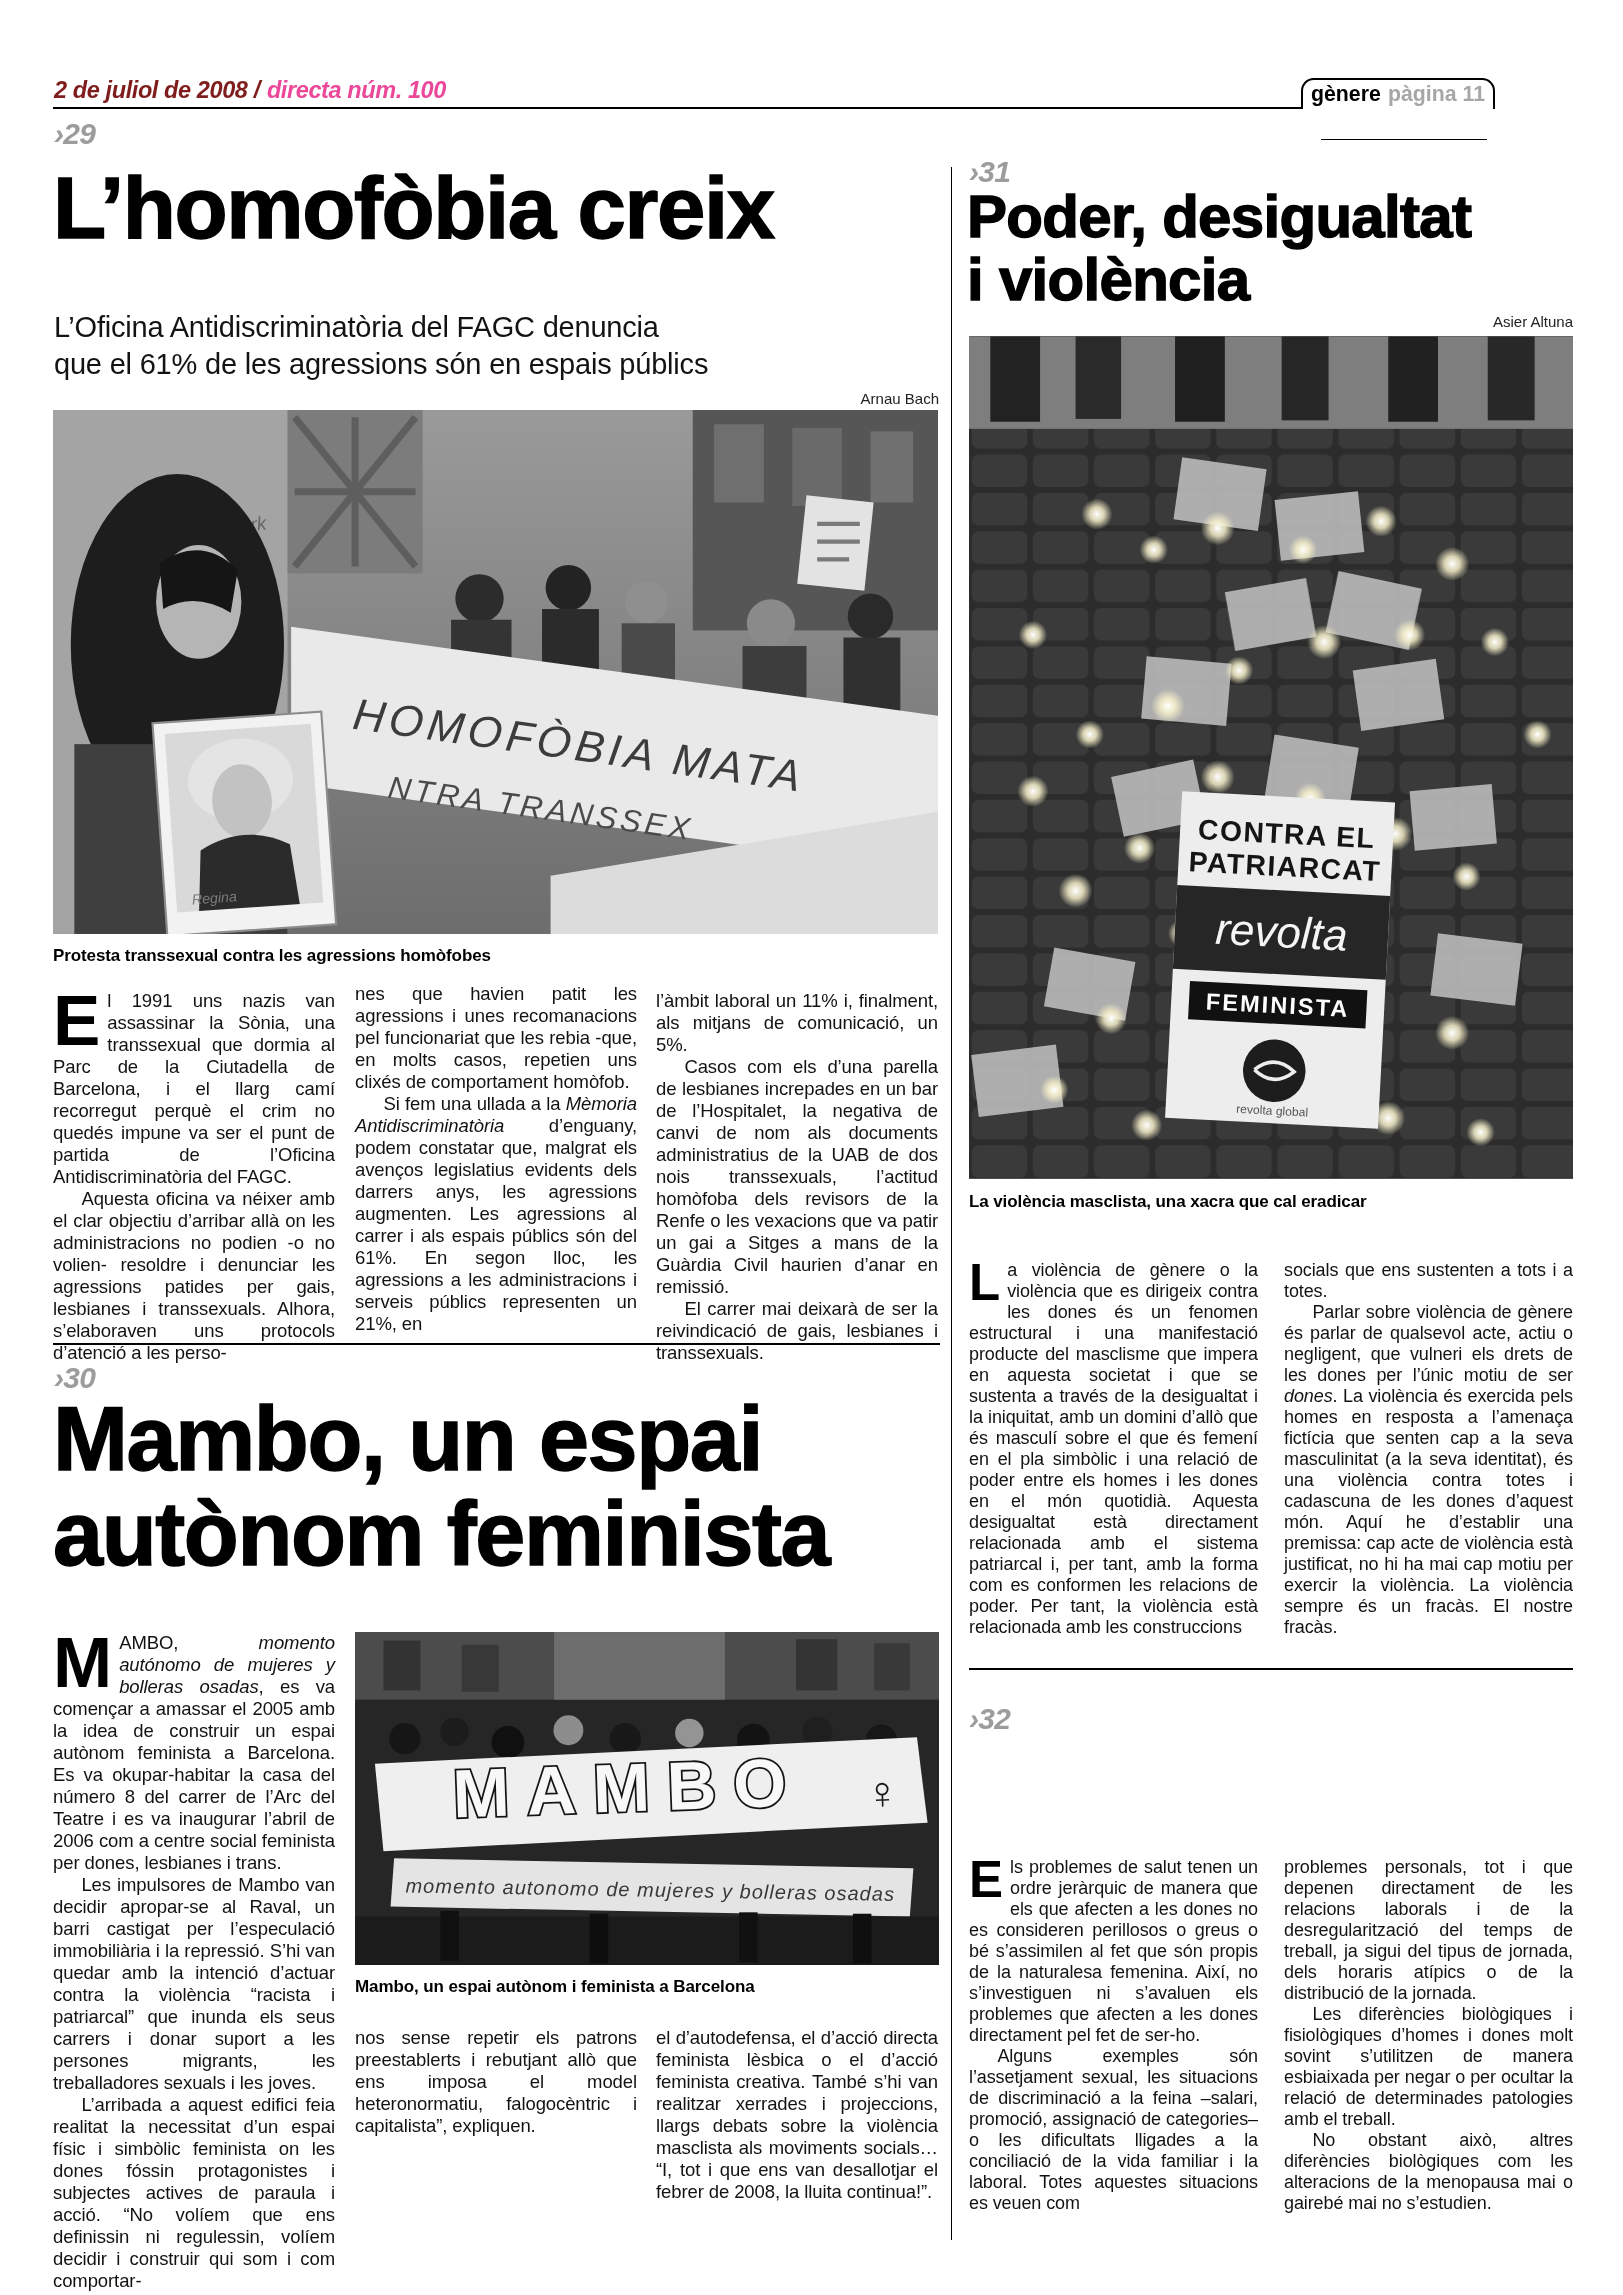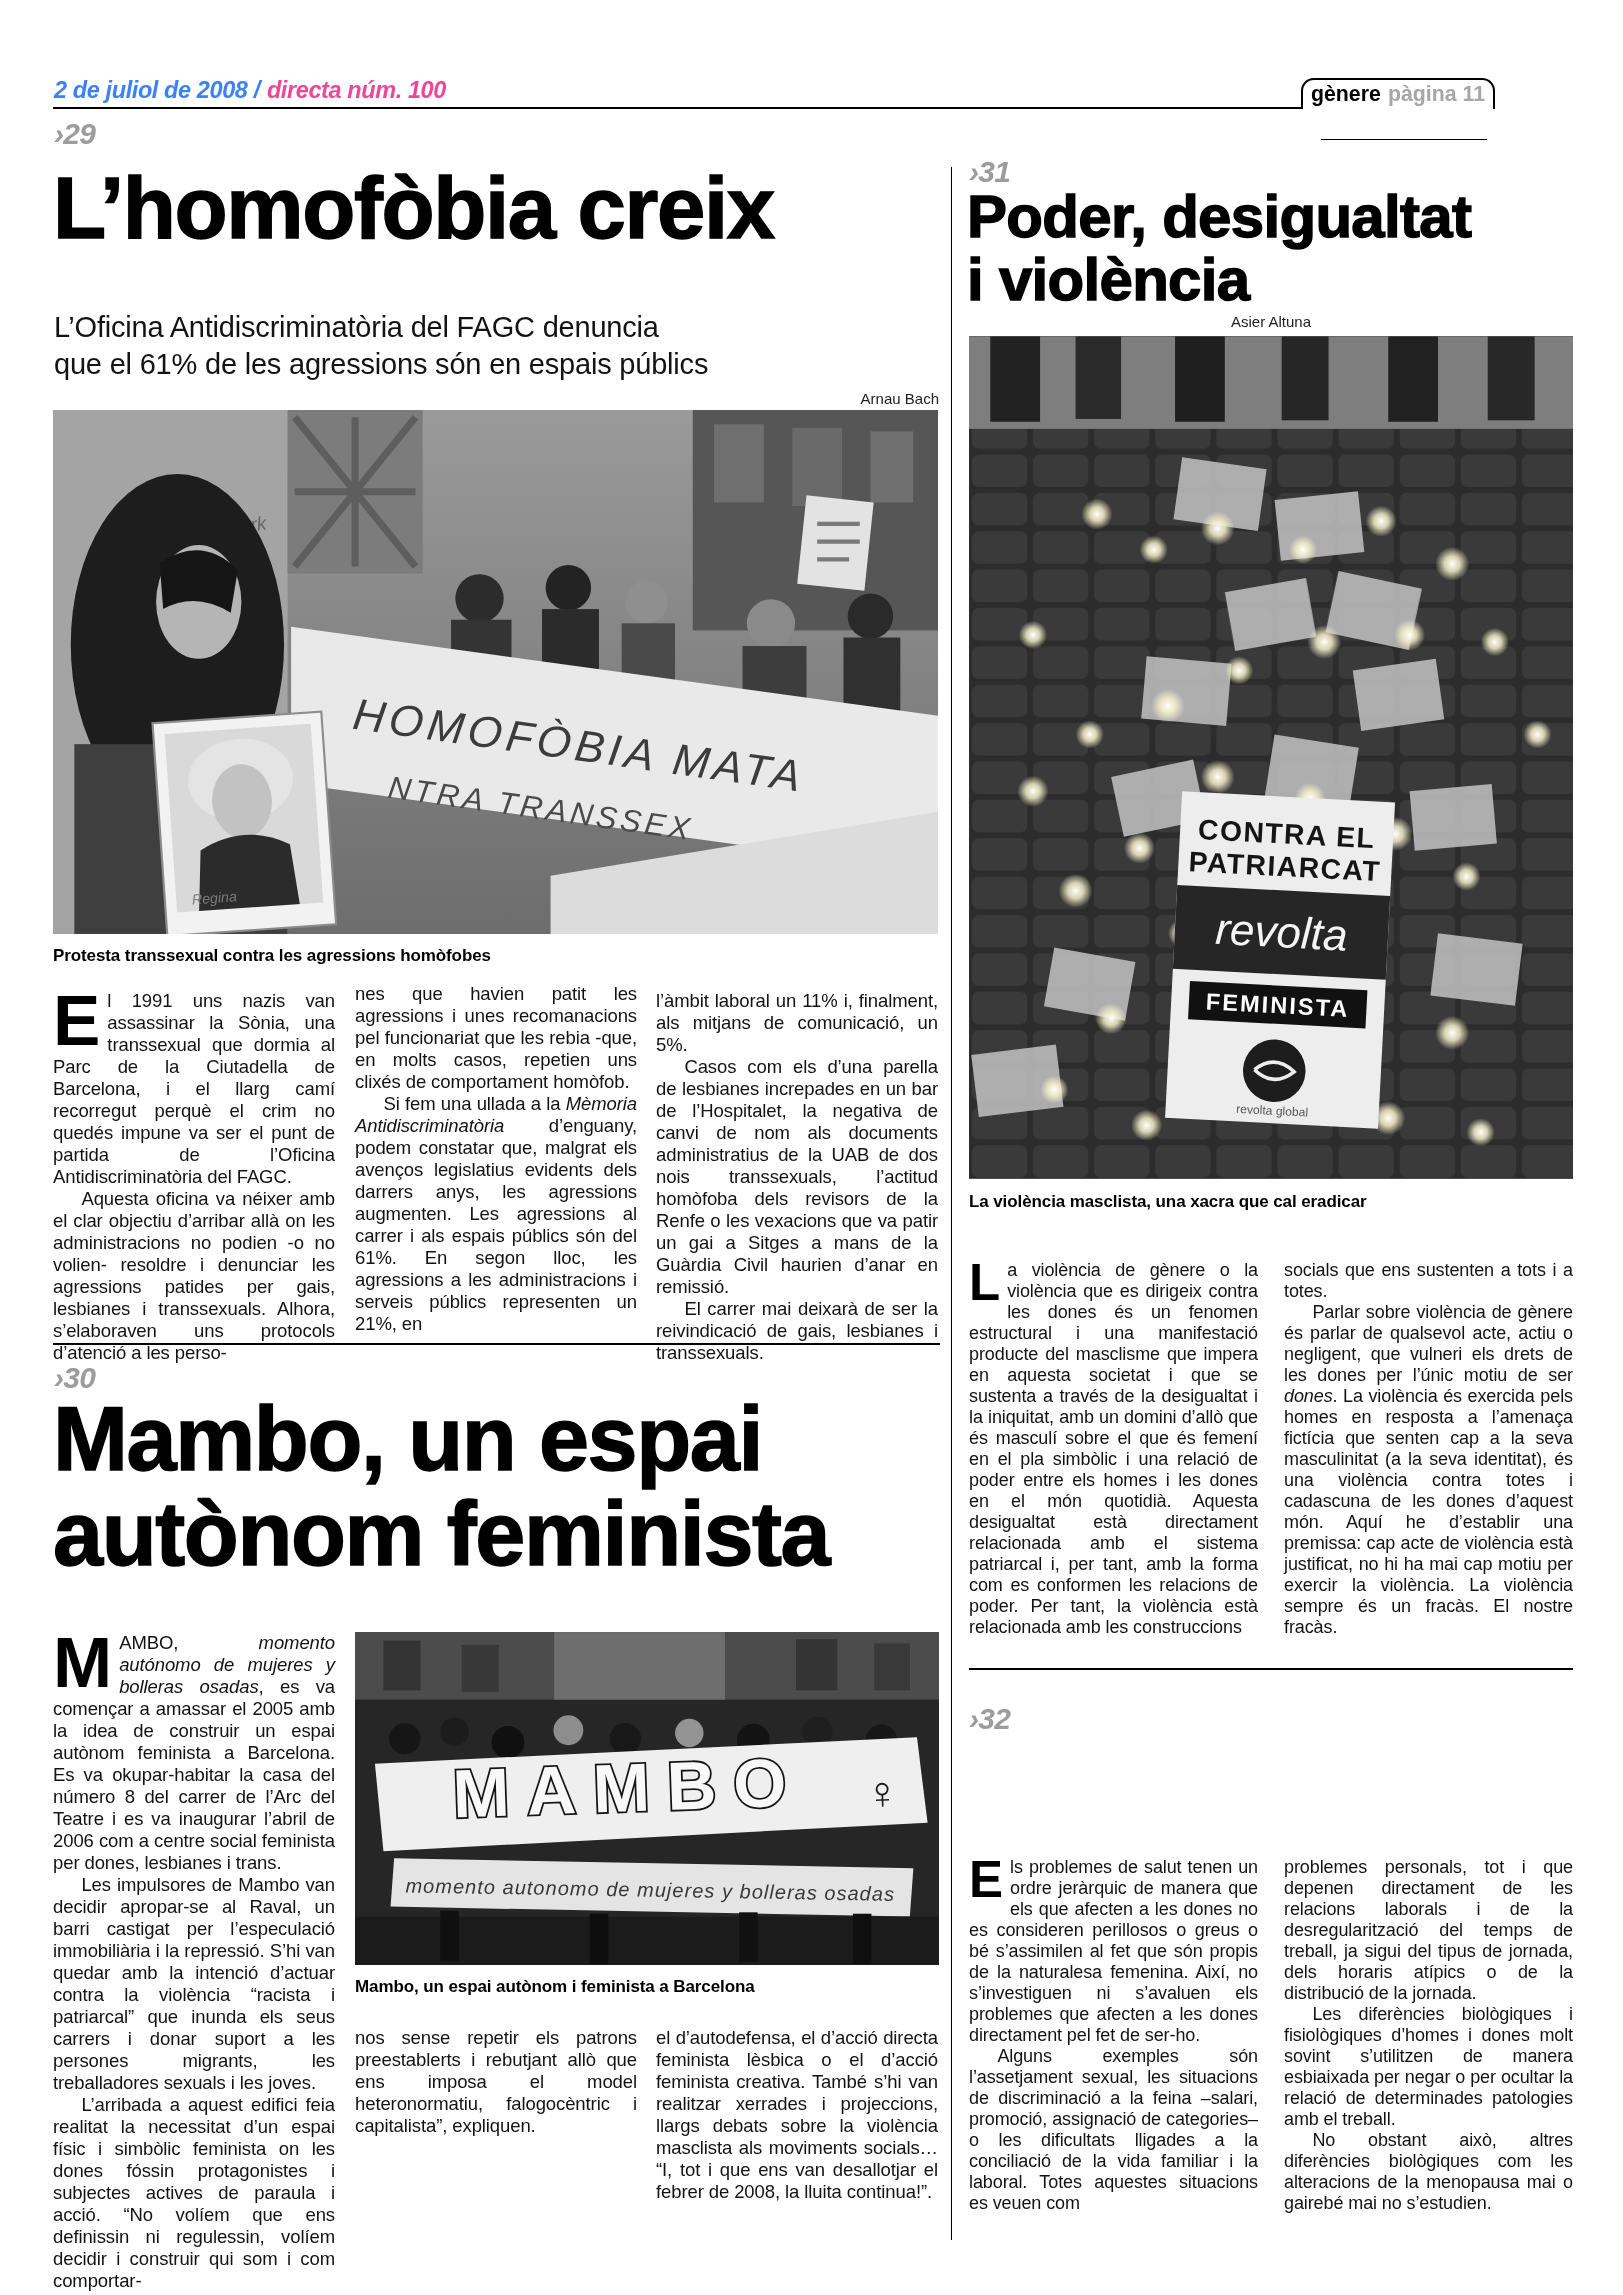--- a/index.html
+++ b/index.html
@@ -2,21 +2,21 @@
 <html style="font-size:11.4px"><head>
 <meta charset="utf-8">
 <style>
   html,body{margin:0;padding:0;background:#e9e9e9;}
   *{box-sizing:border-box;}
   .page{position:relative;width:1623px;height:2295px;background:#ffffff;
         font-family:"Liberation Sans",sans-serif;color:#111;overflow:hidden;}
   .abs{position:absolute;}
   
   .dateline{font-size:23.5px;font-style:italic;font-weight:700;white-space:nowrap;letter-spacing:-0.4px;}
-  .dateline .d{color:#3b82f6;}
+  .dateline .d{color:#7f1d1d;}
   .dateline .i{color:#ec4899;font-weight:800;margin-left:7.1px;}
   .rule{background:#000;}
   .tab{border:2.1px solid #000;border-bottom:none;border-radius:12.8px 12.8px 0 0;background:#fff;
        display:flex;align-items:center;justify-content:center;gap:7.1px;font-size:21.3px;font-weight:700;}
   .tab .sec{color:#000;}
   .tab .pg{color:#a6a6a6;}
   
   .kicker{font-size:30px;font-weight:900;font-style:italic;color:#9c9c9c;letter-spacing:-0.7px;}
   .hl{font-weight:900;color:#000;letter-spacing:-1.4px;line-height:1.05;
       -webkit-text-stroke:1.4px #000;}
@@ -189,21 +189,21 @@
     </div>
   <div class="abs bodycol" style="left:656px;top:2027px;width:282px;">
       <p class="para"><span>el d’autodefensa, el d’acció directa feminista lèsbica o el d’acció feminista creativa. També s’hi van realitzar xerrades i projeccions, llargs debats sobre la violència masclista als moviments socials… “I, tot i que ens van desallotjar el febrer de 2008, la lluita continua!”.</span></p>
     </div>
 
   <div class="abs kicker" style="left:969px;top:155px;">›31</div>
   <div class="abs hl" style="left:967px;top:185px;font-size:60px;letter-spacing:-0.7px;">
     <div>Poder, desigualtat</div>
     <div>i violència</div>
   </div>
-  <div class="abs credit" style="left:969px;top:313px;width:604px;text-align:center;">Asier Altuna</div>
+  <div class="abs credit" style="left:969px;top:313px;width:604px;">Asier Altuna</div>
 
   <div class="abs photo" style="left:969px;top:336px;width:604px;height:843px;">
     <svg width="604" height="843" viewBox="0 0 850 1185">
       <defs>
         <radialGradient id="gl">
             <stop offset="0" stop-color="#ffffff"></stop>
             <stop offset="0.45" stop-color="#f5efc9" stop-opacity="0.85"></stop>
             <stop offset="1" stop-color="#f5efc9" stop-opacity="0"></stop>
           </radialGradient>
         <pattern id="cob" width="86" height="54" patternUnits="userSpaceOnUse">

